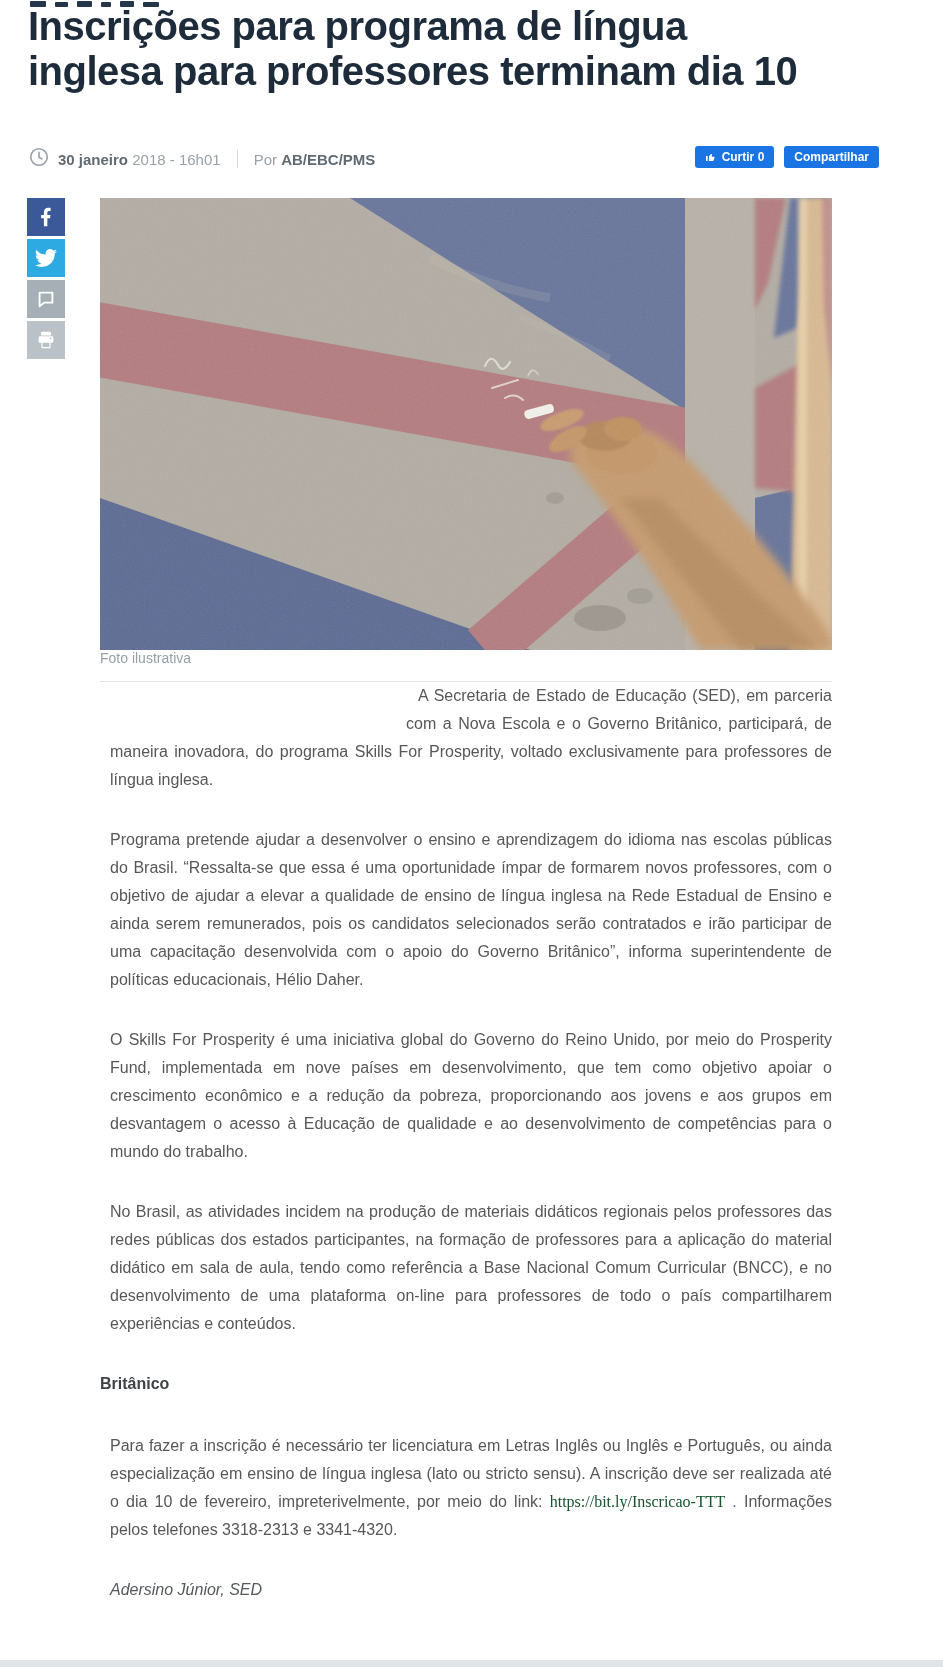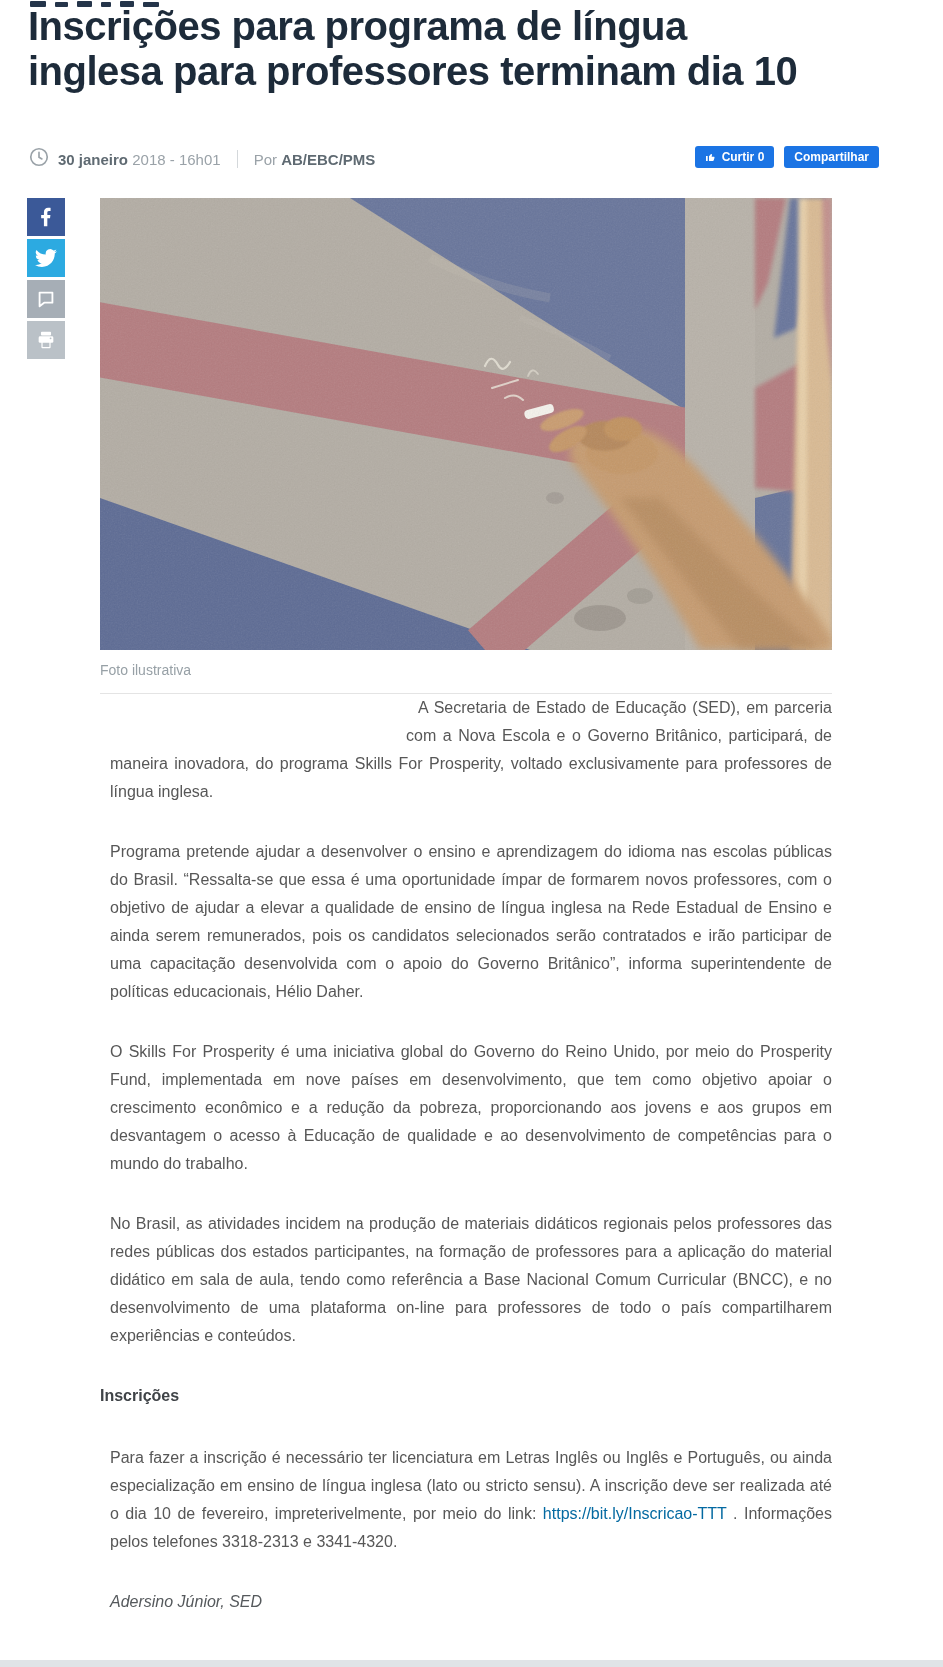--- a/index.html
+++ b/index.html
@@ -33,30 +33,30 @@
   .social-col{position:absolute;left:27px;top:0;width:38px;display:flex;flex-direction:column;gap:3px;}
   .social-btn{width:38px;height:38px;display:flex;align-items:center;justify-content:center;border:none;padding:0;cursor:pointer;}
   .social-btn svg{width:22px;height:22px;}
   .sb-facebook{background:#3b5998;}
   .sb-twitter{background:#2caae1;}
   .sb-comments{background:#a6aeb6;}
   .sb-print{background:#bac1c7;}
 
   .article-col{margin-left:100px;width:732px;}
   .hero{width:732px;height:452px;display:block;}
-  .caption{margin-top:12px;font-size:14px;color:#97a0a6;}
+  .caption{margin-top:0;font-size:14px;color:#97a0a6;}
   hr.rule{border:none;border-top:1px solid #e4e4e4;margin:15px 0 0 0;}
 
   .body-text{font-size:16px;line-height:28px;color:#575757;text-align:justify;}
   .body-text p{margin:0 0 32px 10px;}
   .p-first{margin-top:26px;}
   .float-sp1{float:left;width:308px;height:28px;}
   .float-sp2{float:left;clear:left;width:296px;height:28px;}
   h3.subhead{font-size:16px;line-height:28px;color:#3f4347;margin:30px 0 34px 0;font-weight:700;text-align:left;}
-  .link{color:#0369a1;text-decoration:none;}
+  .link{color:#14532d;text-decoration:none;font-family:Liberation Serif, serif;}
   .signature{font-style:italic;color:#55595c;margin-top:34px;text-align:left;}
 
   .bottom-strip{position:absolute;left:0;bottom:0;width:943px;height:7px;background:#e0e4e7;}
 </style>
 </head>
 <body>
 
 <div class="page">
 
   <div class="crop-strip">
@@ -208,21 +208,21 @@
 
       <div class="body-text">
         <p class="p-first">
           <span class="float-sp1"></span>
           <span class="float-sp2"></span>
           <span>A Secretaria de Estado de Educação (SED), em parceria com a Nova Escola e o Governo Britânico, participará, de maneira inovadora, do programa Skills For Prosperity, voltado exclusivamente para professores de língua inglesa.</span>
         </p>
         <p>Programa pretende ajudar a desenvolver o ensino e aprendizagem do idioma nas escolas públicas do Brasil. “Ressalta-se que essa é uma oportunidade ímpar de formarem novos professores, com o objetivo de ajudar a elevar a qualidade de ensino de língua inglesa na Rede Estadual de Ensino e ainda serem remunerados, pois os candidatos selecionados serão contratados e irão participar de uma capacitação desenvolvida com o apoio do Governo Britânico”, informa superintendente de políticas educacionais, Hélio Daher.</p>
         <p>O Skills For Prosperity é uma iniciativa global do Governo do Reino Unido, por meio do Prosperity Fund, implementada em nove países em desenvolvimento, que tem como objetivo apoiar o crescimento econômico e a redução da pobreza, proporcionando aos jovens e aos grupos em desvantagem o acesso à Educação de qualidade e ao desenvolvimento de competências para o mundo do trabalho.</p>
         <p>No Brasil, as atividades incidem na produção de materiais didáticos regionais pelos professores das redes públicas dos estados participantes, na formação de professores para a aplicação do material didático em sala de aula, tendo como referência a Base Nacional Comum Curricular (BNCC), e no desenvolvimento de uma plataforma on-line para professores de todo o país compartilharem experiências e conteúdos.</p>
-        <h3 class="subhead">Inscrições</h3>
+        <h3 class="subhead">Britânico</h3>
         <p><span>Para fazer a inscrição é necessário ter licenciatura em Letras Inglês ou Inglês e Português, ou ainda especialização em ensino de língua inglesa (lato ou stricto sensu). A inscrição deve ser realizada até o dia 10 de fevereiro, impreterivelmente, por meio do link:  </span><a class="link" href="#">https://bit.ly/Inscricao-TTT</a><span> . Informações pelos telefones 3318-2313 e 3341-4320.</span></p>
         <p class="signature">Adersino Júnior, SED</p>
       </div>
     </div>
   </div>
 
   <div class="bottom-strip"></div>
 </div>
 
 </body></html>

